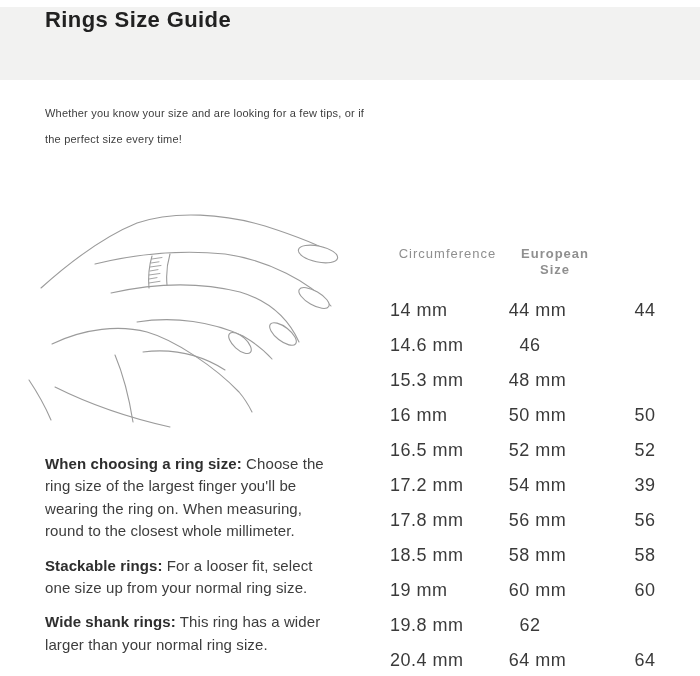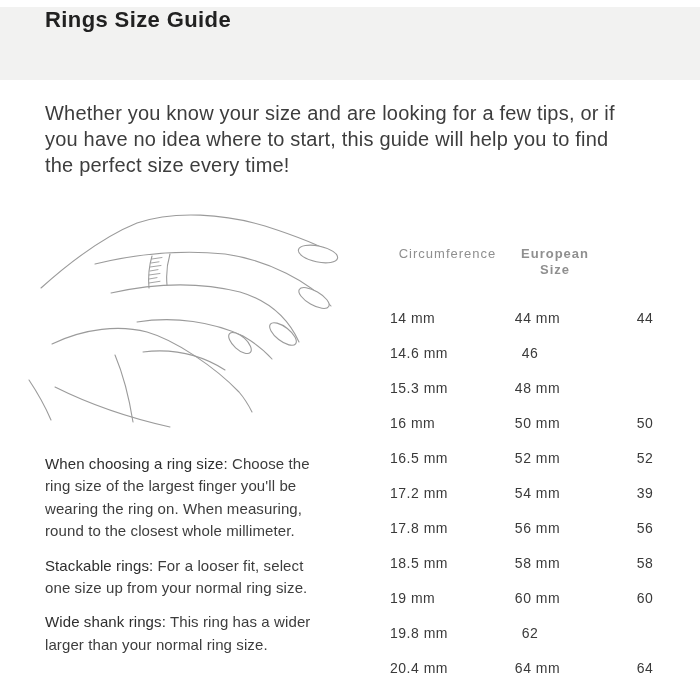--- a/index.html
+++ b/index.html
@@ -5,58 +5,57 @@
   html,body{margin:0;padding:0;background:#ffffff;}
   #page{
     position:relative;width:700px;height:676px;background:#ffffff;overflow:hidden;
     font-family:"Liberation Sans",sans-serif;
   }
   
   .band{position:absolute;left:0;top:7px;width:700px;height:73px;background:#f2f2f1;
         display:flex;}
   .band h1{margin:0 0 0 45px;font-size:22px;font-weight:700;letter-spacing:.4px;color:#212121;}
   
-  .intro{position:absolute;left:45px;top:100px;margin:0;color:#3d3d3d;font-size:20px;}
+  .intro{position:absolute;left:45px;top:100px;margin:0;color:#3d3d3d;font-size:11px;}
   .ln{display:block;white-space:nowrap;}
   .intro .ln{line-height:26px;letter-spacing:.2px;}
   
   .hand{position:absolute;left:25px;top:212px;width:335px;height:220px;}
   .hand path,.hand ellipse{fill:none;stroke:#9b9b9b;stroke-width:1.1;stroke-linecap:round;}
   .hand ellipse{fill:#ffffff;}
   .hand .tick{stroke-width:.9;}
   
   .tips{position:absolute;left:45px;top:453px;width:345px;color:#3d3d3d;font-size:15px;}
   .tip{margin:0 0 12px 0;}
   .tip .ln{line-height:22.4px;letter-spacing:.1px;}
-  .tip-label{font-weight:400;color:#2e2e2e;}
+  .tip-label{font-weight:700;color:#2e2e2e;}
   
   .size-table{position:absolute;left:390px;top:246px;width:310px;}
   .thead{display:flex;color:#8f8f8f;font-size:13px;letter-spacing:1px;}
   .thead .ln{line-height:16px;}
   .th-d{width:90px;text-align:left;}
   .th-c{width:115px;text-align:center;}
   .th-e{width:100px;text-align:center;font-weight:bold;}
   .tbody{margin-top:22px;}
-  .tr{display:flex;height:35px;align-items:center;font-size:14px;color:#3a3a3a;letter-spacing:.5px;}
+  .tr{display:flex;height:35px;align-items:flex-start;font-size:18px;color:#3a3a3a;letter-spacing:.5px;}
   .td-d{width:90px;text-align:left;white-space:nowrap;}
   .td-c{width:115px;text-align:center;white-space:nowrap;}
   .td-e{width:100px;text-align:center;white-space:nowrap;}
 </style>
 </head>
 <body>
 
 <div id="page">
 
   <header class="band">
     <h1>Rings Size Guide</h1>
   </header>
 
   <p class="intro">
     <span class="ln">Whether you know your size and are looking for a few tips, or if</span>
-    <span class="ln">you have no idea where to start, this guide will help you to find</span>
     <span class="ln">the perfect size every time!</span>
   </p>
 
   <svg class="hand" viewBox="0 0 335 220" aria-hidden="true">
 
     <path d="M16,76 C45,50 80,24 112,11 C150,-2 200,2 240,14 C268,23 295,33 311,43"></path>
     <ellipse cx="293" cy="42" rx="20" ry="8" transform="rotate(12 293 42)"></ellipse>
 
     <path d="M70,52 C115,41 160,38 200,42 C243,48 285,70 306,94"></path>
     <ellipse cx="289" cy="86" rx="17" ry="7" transform="rotate(30 289 86)"></ellipse>

